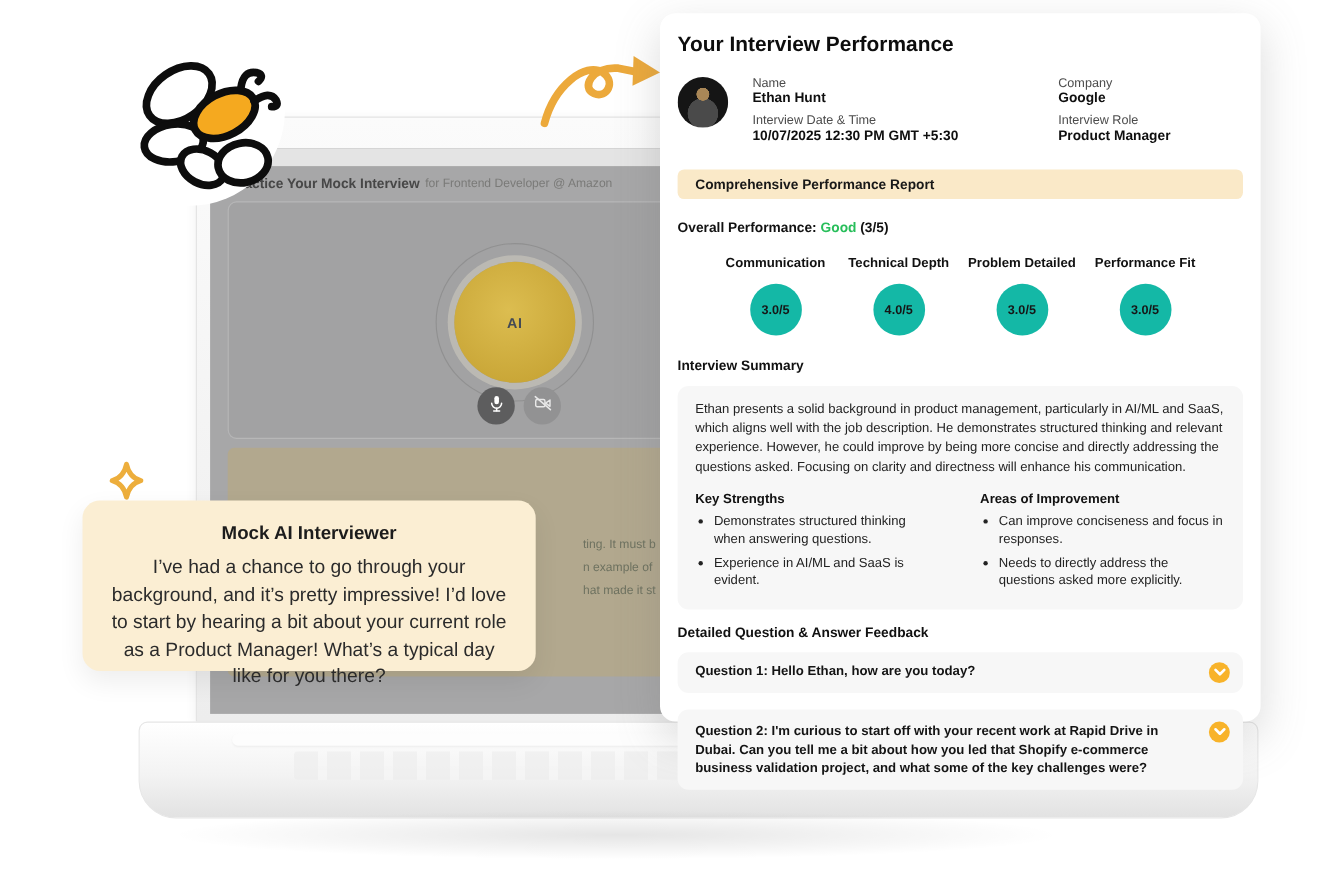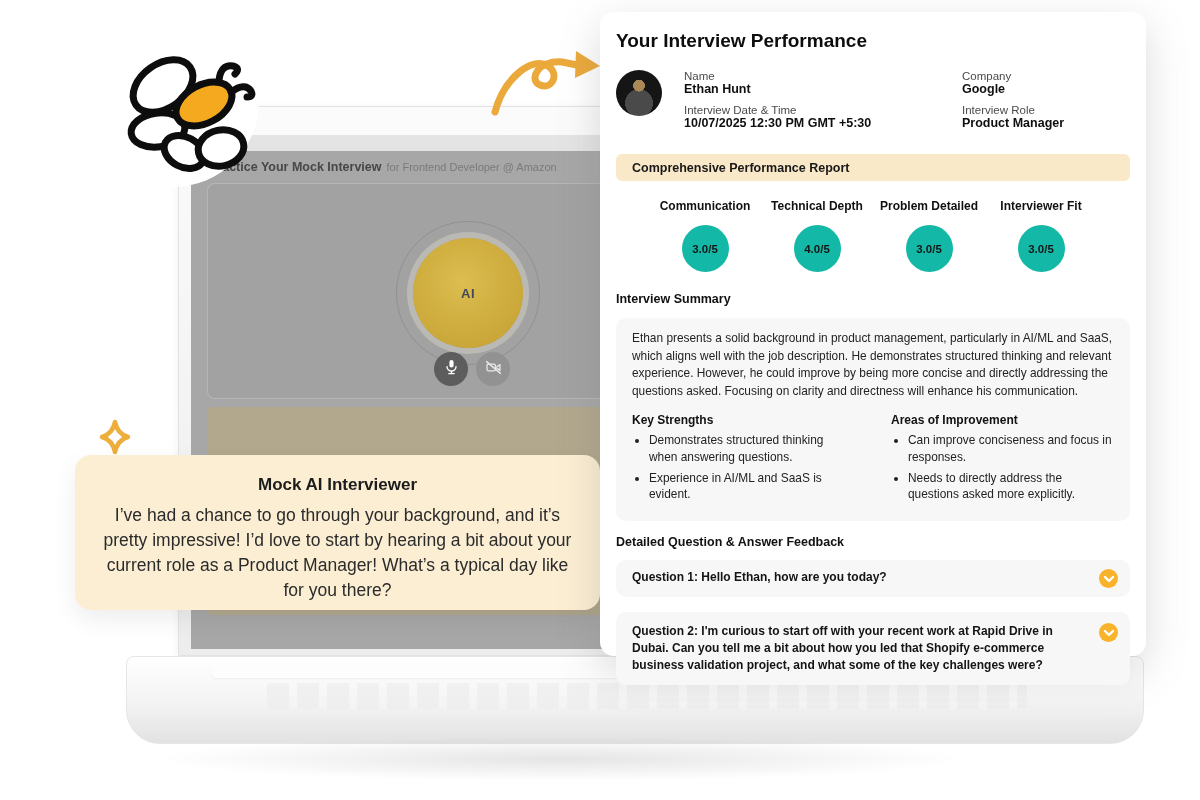--- a/index.html
+++ b/index.html
@@ -71,21 +71,21 @@
   
   .bee-circle { position:absolute; left:87px; top:15px; width:172px; height:172px;
     border-radius:50%; background:#fff; }
   .bee-svg { position:absolute; left:118px; top:40px; }
 
   
   .arrow-svg { position:absolute; left:488px; top:42px; }
 
   
   .bubble {
-    position:absolute; left:75px; top:455px; width:525px; height:155px;
+    position:absolute; left:75px; top:455px; width:412px; height:155px;
     background:#FBEED3; border-radius:16px; box-shadow:0 10px 24px rgba(0,0,0,.07);
     padding:20px 24px 16px; text-align:center;
   }
   .bubble-title { font-weight:bold; font-size:17px; color:#1c1c1c; margin-bottom:8px; }
   .bubble-text { font-size:17.5px; line-height:1.42; color:#2b2b2b; }
   .sparkles-svg { position:absolute; left:82px; top:418px; }
 
   
   .card {
     position:absolute; left:600px; top:12px; width:546px; height:644px;
@@ -235,36 +235,41 @@
       <div class="info-col2">
         <div class="info-label">Company</div>
         <div class="info-value">Google</div>
         <div class="info-label">Interview Role</div>
         <div class="info-value">Product Manager</div>
       </div>
     </div>
 
     <div class="banner">Comprehensive Performance Report</div>
 
+    <div class="overall">
+      <span>Overall Performance:</span>
+      <span class="good">Good</span>
+      <span>(3/5)</span>
+    </div>
 
     <div class="scores">
       <div class="score-col">
         <div class="score-label">Communication</div>
         <div class="score-circle">3.0/5</div>
       </div>
       <div class="score-col">
         <div class="score-label">Technical Depth</div>
         <div class="score-circle">4.0/5</div>
       </div>
       <div class="score-col">
         <div class="score-label">Problem Detailed</div>
         <div class="score-circle">3.0/5</div>
       </div>
       <div class="score-col">
-        <div class="score-label">Interviewer Fit</div>
+        <div class="score-label">Performance Fit</div>
         <div class="score-circle">3.0/5</div>
       </div>
     </div>
 
     <div class="summary-title">Interview Summary</div>
     <div class="summary-panel">
       <div class="summary-text">Ethan presents a solid background in product management, particularly in AI/ML and SaaS, which aligns well with the job description. He demonstrates structured thinking and relevant experience. However, he could improve by being more concise and directly addressing the questions asked. Focusing on clarity and directness will enhance his communication.</div>
       <div class="two-col">
         <div>
           <div class="list-title">Key Strengths</div>

